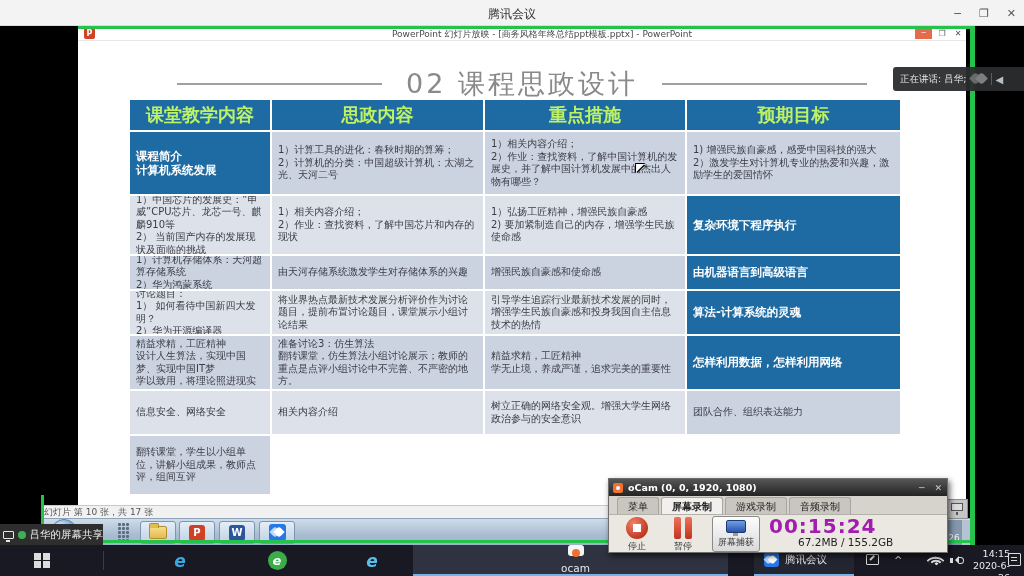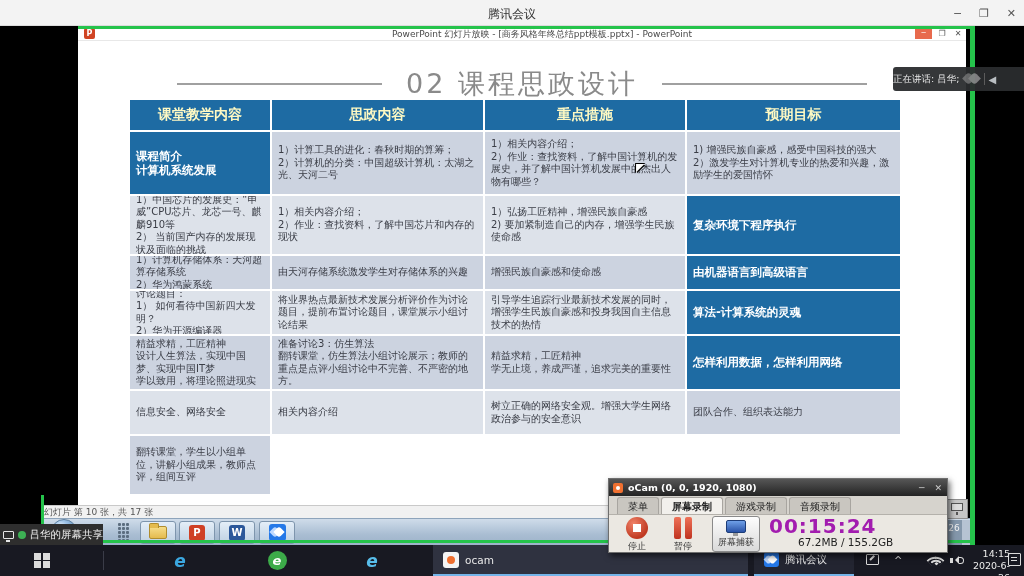--- a/index.html
+++ b/index.html
@@ -36,21 +36,21 @@
   .slide-title-row { position:absolute; left:0; top:25px; width:100%; display:flex; align-items:center; justify-content:center; gap:24px; }
   .hline { width:205px; height:2px; background:#a0a0a0; }
   .slide-title { font-size:27px; font-weight:400; color:#8a8a8a; letter-spacing:3px; white-space:nowrap; }
 
   
   .course-table { position:absolute; left:52px; top:59px; width:770px; display:grid;
     grid-template-columns:140px 211px 200px 213px;
     grid-template-rows:30px 62px 58px 33px 43px 53px 43px 58px;
     gap:2px; }
   .cell { display:flex; align-items:center; padding:2px 6px; font-size:10px; line-height:1.25; color:#3a3d46; white-space:pre-line; overflow:hidden; }
-  .cell.head { background:#1e6ba3; color:#fef9c3; font-weight:bold; font-size:14px; justify-content:center; text-align:center; }
+  .cell.head { background:#1e6ba3; color:#bef264; font-weight:bold; font-size:18px; justify-content:center; text-align:center; }
   .cell.rowhead { background:#1e6ba3; color:#fff; font-weight:bold; font-size:11.5px; }
   .cell.bandA { background:#ccd3e0; }
   .cell.bandB { background:#dde2ea; }
 
   
   .mouse-cursor { position:absolute; left:558px; top:120px; font-size:11px; color:#fff; text-shadow:-1px -1px 0 #000,1px -1px 0 #000,-1px 1px 0 #000,1px 1px 0 #000; z-index:4; }
 
   
   .ppt-statusbar { position:absolute; left:41px; top:479px; width:907px; height:13px; background:#f1f1f1; border-top:1px solid #c9c9c9; z-index:2; }
   .ppt-statusbar span { font-size:9px; color:#555; padding-left:3px; line-height:12px; display:block; }
@@ -72,26 +72,26 @@
   .appsq.p { background:#cf4025; } .appsq.w { background:#2b579a; }
   .meet-logo { position:relative; width:17px; height:17px; background:#2478e8; border-radius:3px; }
   .meet-logo i, .tm-logo i { position:absolute; width:8px; height:8px; border-radius:35% 0 35% 0; transform:rotate(45deg); }
   .meet-logo i:nth-child(1){ left:2px; top:4px; background:#bcd8ff; }
   .meet-logo i:nth-child(2){ left:6px; top:4px; background:#fff; }
 
   
   .presenter-box { position:absolute; left:946px; top:473px; width:22px; height:20px; background:#c6c6c6; border:1px solid #8f8f8f; z-index:3; }
   .presenter-ic { position:relative; margin:3px auto 0; width:12px; height:8px; border:1.5px solid #555; background:#ddd; }
   .presenter-ic::after { content:""; position:absolute; left:4px; top:8px; width:2px; height:3px; background:#555; }
-  .tile26 { position:absolute; left:946px; top:494px; width:16px; height:25px; background:#8497ab; color:#f2f2f2; font-size:9px; display:flex; align-items:flex-end; justify-content:center; padding-bottom:12px; z-index:3; }
+  .tile26 { position:absolute; left:946px; top:494px; width:16px; height:25px; background:#8497ab; color:#f2f2f2; font-size:9px; display:flex; align-items:flex-end; justify-content:center; padding-bottom:2px; z-index:3; }
   .tile-light { position:absolute; left:962px; top:494px; width:9px; height:25px; background:#b6c3d3; z-index:3; }
 
   
   .speaking { position:absolute; left:893px; top:67px; width:131px; height:24px; background:rgba(42,44,46,0.95); border-radius:3px 0 0 3px; display:flex; align-items:center; z-index:8; }
-  .speaking-text { font-size:9.5px; color:#e8e8e8; white-space:nowrap; }
+  .speaking-text { font-size:9.5px; color:#e8e8e8; padding-left:7px; white-space:nowrap; }
   .tm-logo { position:relative; width:20px; height:14px; margin-left:4px; opacity:0.55; }
   .tm-logo i { width:9px; height:9px; }
   .tm-logo i:nth-child(1){ left:1px; top:2px; background:#9a9a9a; }
   .tm-logo i:nth-child(2){ left:7px; top:2px; background:#c4c4c4; }
   .speak-div { width:1px; height:12px; background:#5c5c5c; margin:0 3px 0 1px; }
   .back-arrow { font-size:10px; color:#b9bec2; padding-right:5px; }
 
   
   .share-banner { position:absolute; left:0; top:524px; width:103px; height:22px; background:#2e2e2e; display:flex; align-items:center; z-index:14; }
   .mon-ic { position:relative; width:11px; height:8px; border:1.5px solid #e6e6e6; border-radius:1px; margin-left:3px; }
@@ -130,21 +130,21 @@
   .win-logo { left:22px; width:40px; }
   .win-logo .sq { display:grid; grid-template-columns:7px 7px; grid-template-rows:7px 7px; gap:1.5px; }
   .win-logo .sq i { background:#dcdcdc; }
   .tb-sep { position:absolute; left:103px; top:6px; width:1px; height:19px; background:#3a3c48; }
   .e-ic { font-size:17px; font-weight:bold; font-style:italic; }
   .edge { left:160px; width:40px; color:#3ba7e0; }
   .b360 { left:257px; width:40px; }
   .b360 .circ { width:19px; height:19px; border-radius:50%; background:#3cab49; color:#fff; font-size:13px; font-weight:bold; text-align:center; line-height:19px; font-style:italic; }
   .ie { left:352px; width:40px; color:#58bdea; }
   .task-btn { position:absolute; top:0; height:31px; display:flex; align-items:center; gap:6px; padding-left:10px; }
-  .task-ocam { left:433px; width:315px; background:#2f3240; border-bottom:2px solid #74b4e8; }
+  .task-ocam { left:413px; width:315px; background:#2f3240; border-bottom:2px solid #74b4e8;flex-direction:column; }
   .task-meet { left:754px; width:100px; background:#232531; border-bottom:2px solid #74b4e8; }
   .ocam-task-ic { position:relative; width:16px; height:16px; border-radius:3px; background:#f5f5f5; }
   .ocam-task-ic::after { content:""; position:absolute; left:4px; top:4px; width:8px; height:8px; border-radius:50%; background:#f07030; }
   .task-lbl { color:#e8e8e8; font-size:10.5px; white-space:nowrap; }
   .task-meet .meet-logo { width:15px; height:15px; }
   .task-meet .meet-logo i { width:7px; height:7px; left:1px; top:4px; }
   .task-meet .meet-logo i:nth-child(2) { left:5px; top:4px; }
 
   
   .cast-ic { position:absolute; left:866px; top:9px; width:13px; height:11px; border:1.5px solid #d8d8d8; border-radius:1px; }

